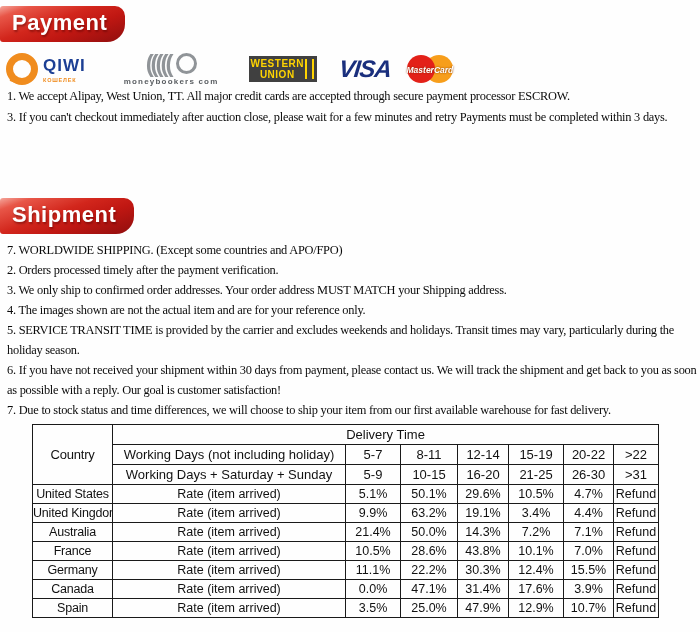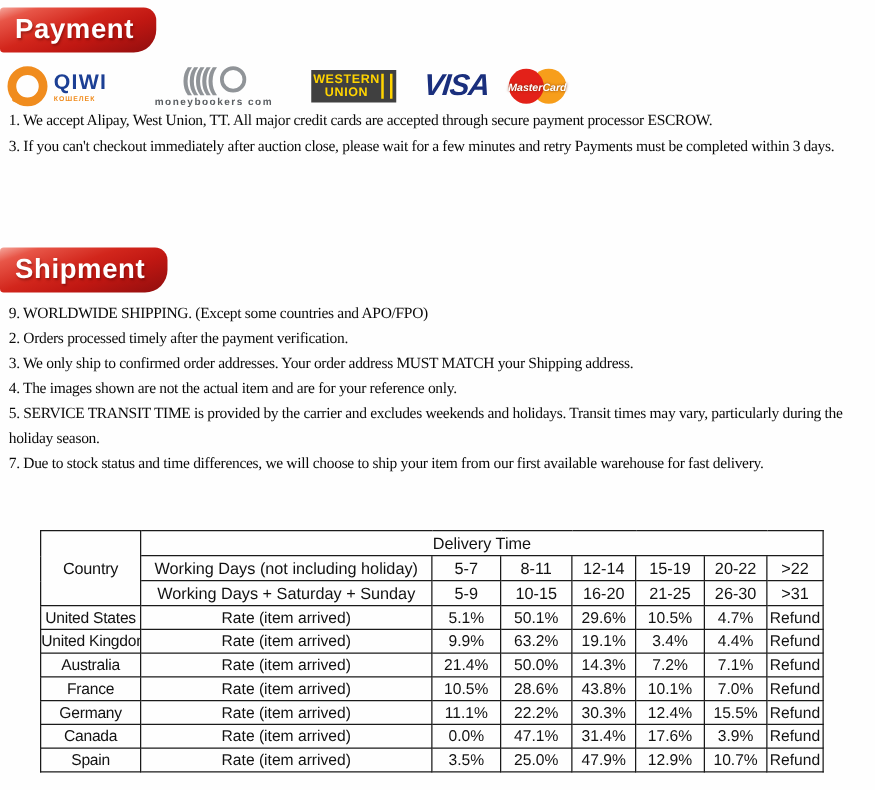--- a/index.html
+++ b/index.html
@@ -107,25 +107,26 @@
   <div class="list" id="payment-list">
     <div class="list-item">1. We accept Alipay, West Union, TT. All major credit cards are accepted through secure payment processor ESCROW.</div>
     <div class="list-item">3. If you can't checkout immediately after auction close, please wait for a few minutes and retry Payments must be completed within 3 days.</div>
   </div>
 
   <div class="ribbon" id="shipment-ribbon">
     <span>Shipment</span>
   </div>
 
   <div class="list" id="shipment-list">
-    <div class="list-item">9. WORLDWIDE SHIPPING. (Except some countries and APO/FPO)</div>
+    <div class="list-item">7. WORLDWIDE SHIPPING. (Except some countries and APO/FPO)</div>
     <div class="list-item">2. Orders processed timely after the payment verification.</div>
     <div class="list-item">3. We only ship to confirmed order addresses. Your order address MUST MATCH your Shipping address.</div>
     <div class="list-item">4. The images shown are not the actual item and are for your reference only.</div>
     <div class="list-item">5. SERVICE TRANSIT TIME is provided by the carrier and excludes weekends and holidays. Transit times may vary, particularly during the holiday season.</div>
+    <div class="list-item">6. If you have not received your shipment within 30 days from payment, please contact us. We will track the shipment and get back to you as soon as possible with a reply. Our goal is customer satisfaction!</div>
     <div class="list-item">7. Due to stock status and time differences, we will choose to ship your item from our first available warehouse for fast delivery.</div>
   </div>
 
   <table id="delivery-table">
     <colgroup>
       <col style="width:80px">
         <col style="width:233px">
         <col style="width:55px">
         <col style="width:57px">
       <col style="width:51px">

